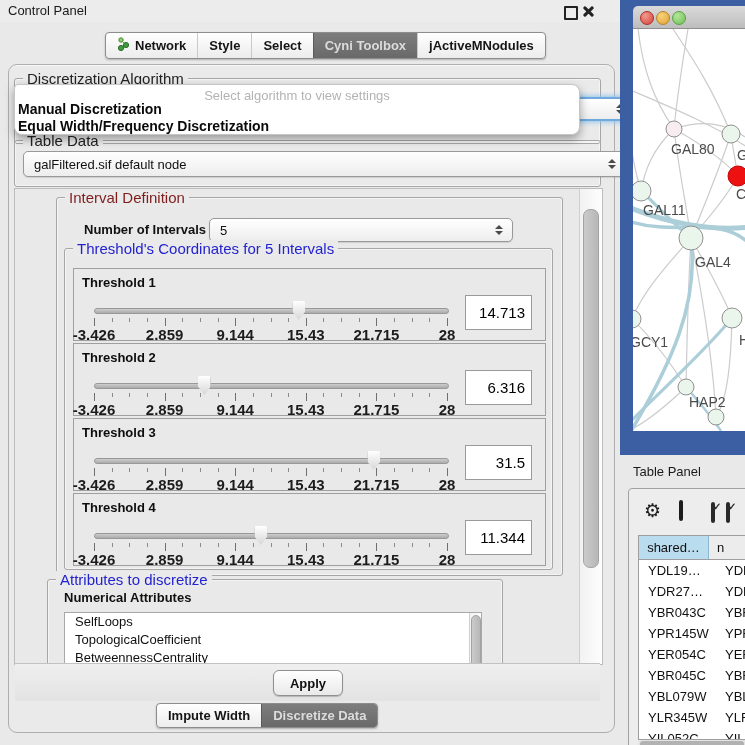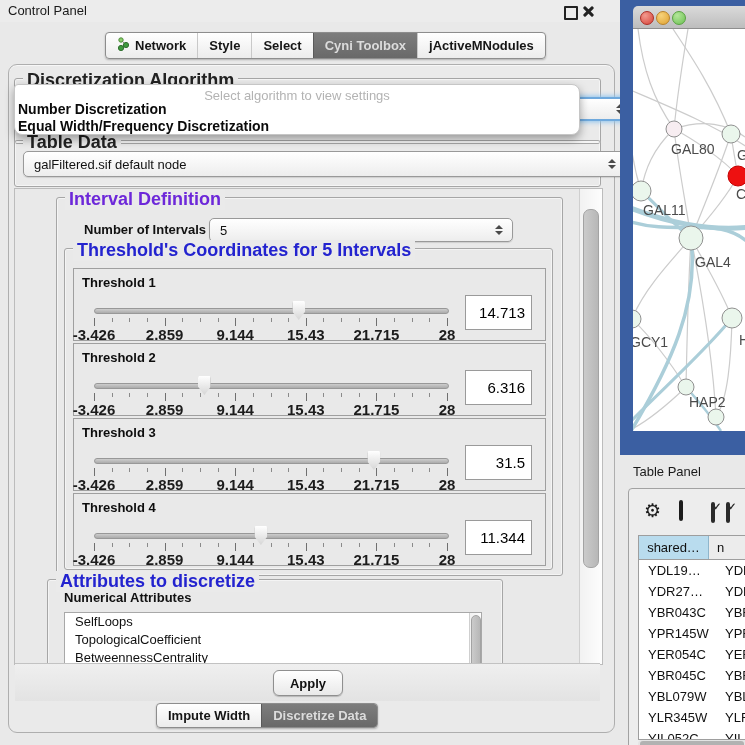--- a/index.html
+++ b/index.html
@@ -21,22 +21,22 @@
        display:flex;gap:5px;align-items:center;white-space:nowrap;}
   .seg:first-child{border-left:none;}
   .seg.selected{background:linear-gradient(#7d7d7d,#696969);color:#dcdcdc;border-left-color:#5a5a5a;}
 
   
   #main-panel{left:8px;top:64px;width:605px;height:667px;border:1px solid #aeaeae;border-radius:9px;
               background:#eaeaea;box-shadow:inset 0 1px 0 #f7f7f7;}
 
   .groupbox{position:absolute;border:1px solid #a6a6a6;border-radius:3px;
             box-shadow:inset 0 0 0 1px rgba(255,255,255,.5);}
-  .gb-title{position:absolute;top:-9px;left:8px;background:#eaeaea;padding:0 4px;font-size:18px;color:#222;font-weight:bold;}
-  .gb-title.green{color:#6d28d9;}
+  .gb-title{position:absolute;top:-9px;left:8px;background:#eaeaea;padding:0 4px;font-size:15px;color:#222;}
+  .gb-title.green{color:#7f1d1d;}
   .gb-title.blue{color:#2323cf;}
 
   .combo{position:absolute;background:linear-gradient(#ffffff,#ededed);border:1px solid #999;
          border-radius:5px;font-size:13px;display:flex;align-items:center;padding:0 22px 0 10px;color:#111;
          box-shadow:0 1px 1px rgba(0,0,0,.12);}
   .spin{position:absolute;right:9px;top:50%;transform:translateY(-50%);display:flex;flex-direction:column;gap:2px;}
   .tri-up{width:0;height:0;border-left:4px solid transparent;border-right:4px solid transparent;border-bottom:4px solid #4a4a4a;}
   .tri-down{width:0;height:0;border-left:4px solid transparent;border-right:4px solid transparent;border-top:4px solid #4a4a4a;}
   .combo.focused{border:2px solid #6fa9dd;box-shadow:0 0 5px 1px #8cc2ee;}
 
@@ -150,21 +150,21 @@
     <div class="combo focused" style="left:7px;top:18px;width:577px;height:20px;">
       <span class="spin">
           <span class="tri-up"></span>
           <span class="tri-down"></span>
         </span>
     </div>
   </div>
 
   <div class="abs" id="algo-popup">
     <div class="placeholder">Select algorithm to view settings</div>
-    <div class="popup-item" style="top:16px;font-weight:bold;">Number Discretization</div>
+    <div class="popup-item" style="top:16px;font-weight:bold;">Manual Discretization</div>
     <div class="popup-item" style="top:33px;font-weight:bold;">Equal Width/Frequency Discretization</div>
   </div>
 
   <div class="groupbox" style="left:14px;top:140px;width:585px;height:45px;">
     <div class="gb-title">Table Data</div>
     <div class="combo" style="left:8px;top:10px;width:569px;height:24px;text-align:center;">
       <span>galFiltered.sif default node</span>
       <span class="spin">
           <span class="tri-up"></span>
           <span class="tri-down"></span>

